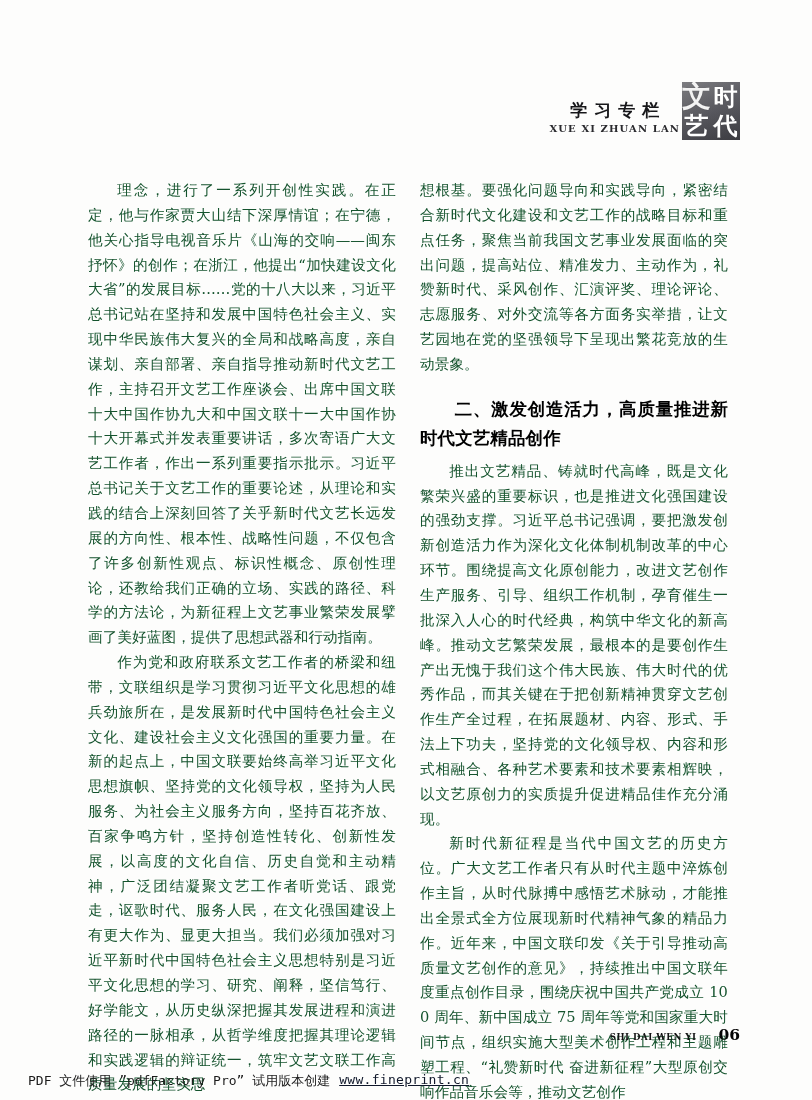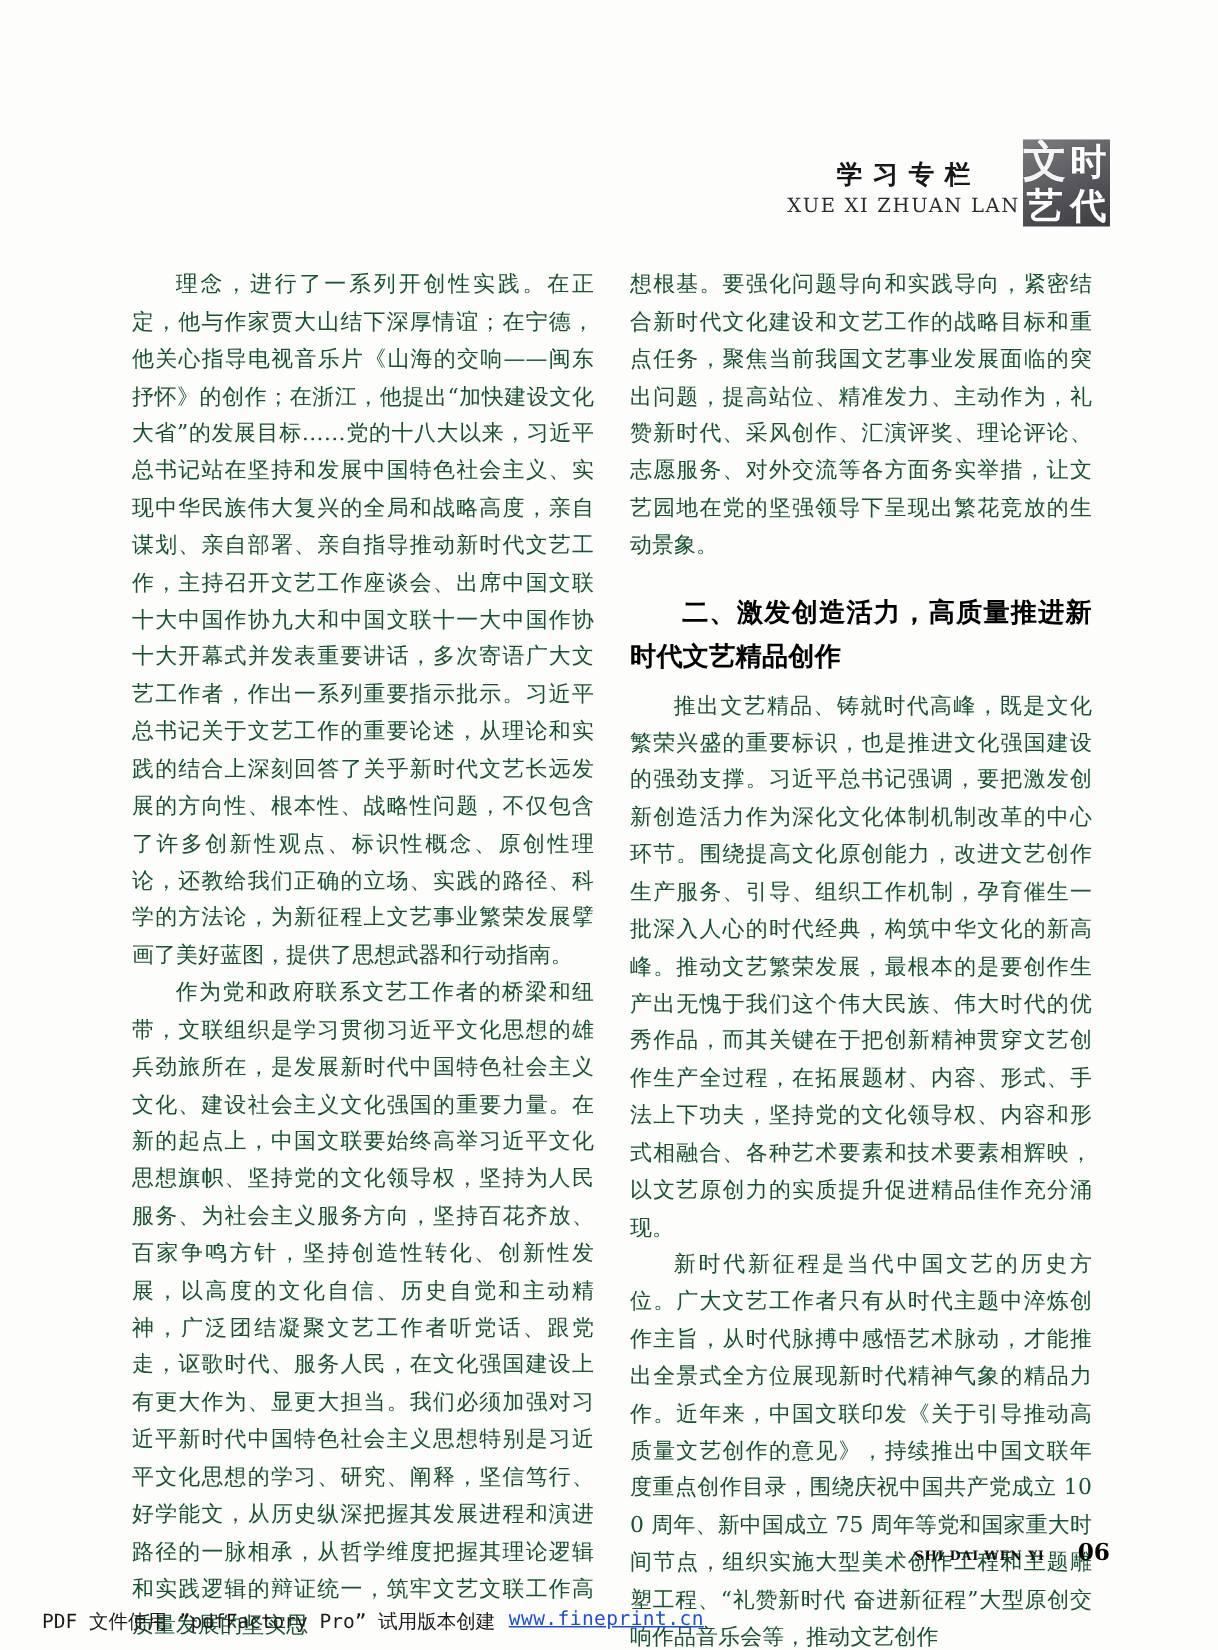--- a/index.html
+++ b/index.html
@@ -19,21 +19,21 @@
 
   .page {
     position: absolute;
     inset: 0;
     background: #fdfdfc;
   }
 
   
   .masthead {
     position: absolute;
-    top: 89px;
+    top: 78px;
     right: 72px;
     display: flex;
     align-items: flex-end;
     height: 62px;
   }
   .masthead-column-title {
     display: flex;
     flex-direction: column;
     align-items: center;
     justify-content: flex-end;
@@ -45,22 +45,22 @@
     font-size: 17px;
     font-weight: 700;
     letter-spacing: 7px;
     padding-left: 7px;
     color: #17171a;
     line-height: 1.1;
     white-space: nowrap;
   }
   .column-title-py {
     font-family: "DejaVu Serif", "Liberation Serif", serif;
-    font-size: 13px;
-    font-weight: 400;
+    font-size: 10px;
+    font-weight: 700;
     letter-spacing: 1.1px;
     color: #2a2a2e;
     margin-top: 3px;
     white-space: nowrap;
   }
 
   
   .brand-logo {
     width: 58px;
     height: 58px;
@@ -170,21 +170,21 @@
     display: flex;
     align-items: flex-start;
     font-family: "DejaVu Sans Mono", "Liberation Mono", monospace;
     font-size: 13px;
     color: #1b1b1b;
     white-space: nowrap;
     letter-spacing: 0px;
   }
   .pdf-watermark .wm-text { margin-right: 9px; }
   .pdf-watermark .wm-link {
-    color: #1d4ed8;
+    color: #0f172a;
     font-family: "DejaVu Sans Mono", "Liberation Mono", monospace;
     font-size: 13px;
     letter-spacing: 0.3px;
   }
 </style>
 </head>
 <body>
 
 <div class="page">
 

